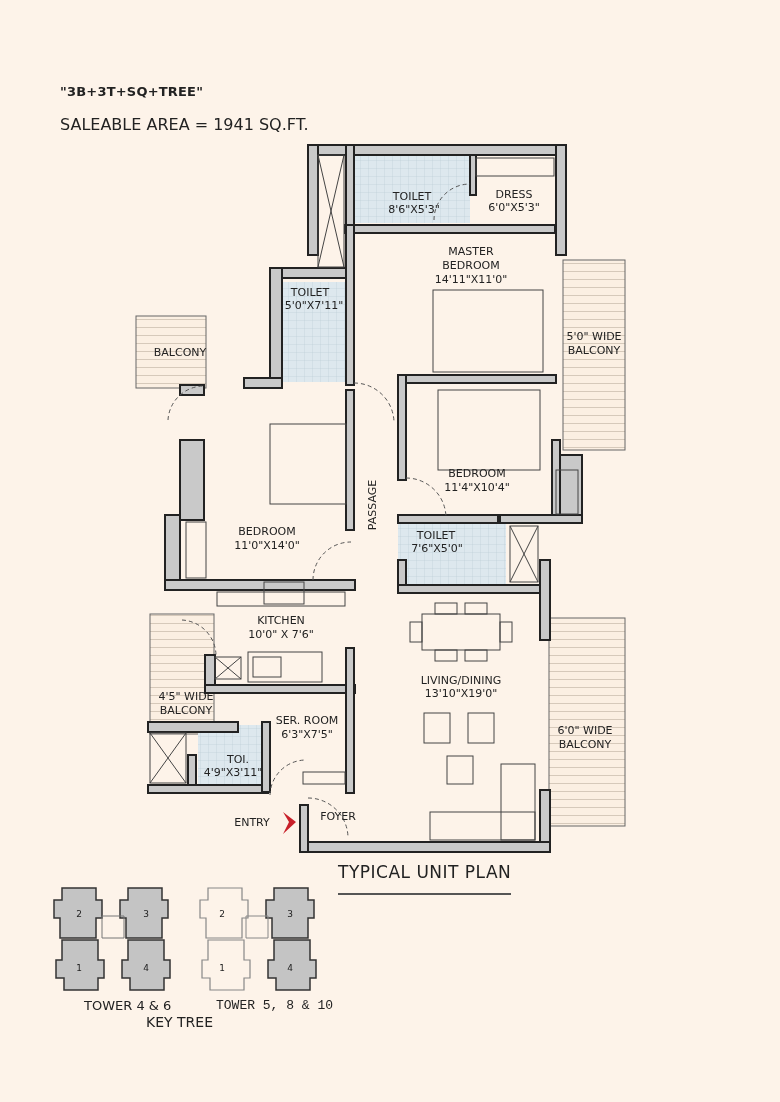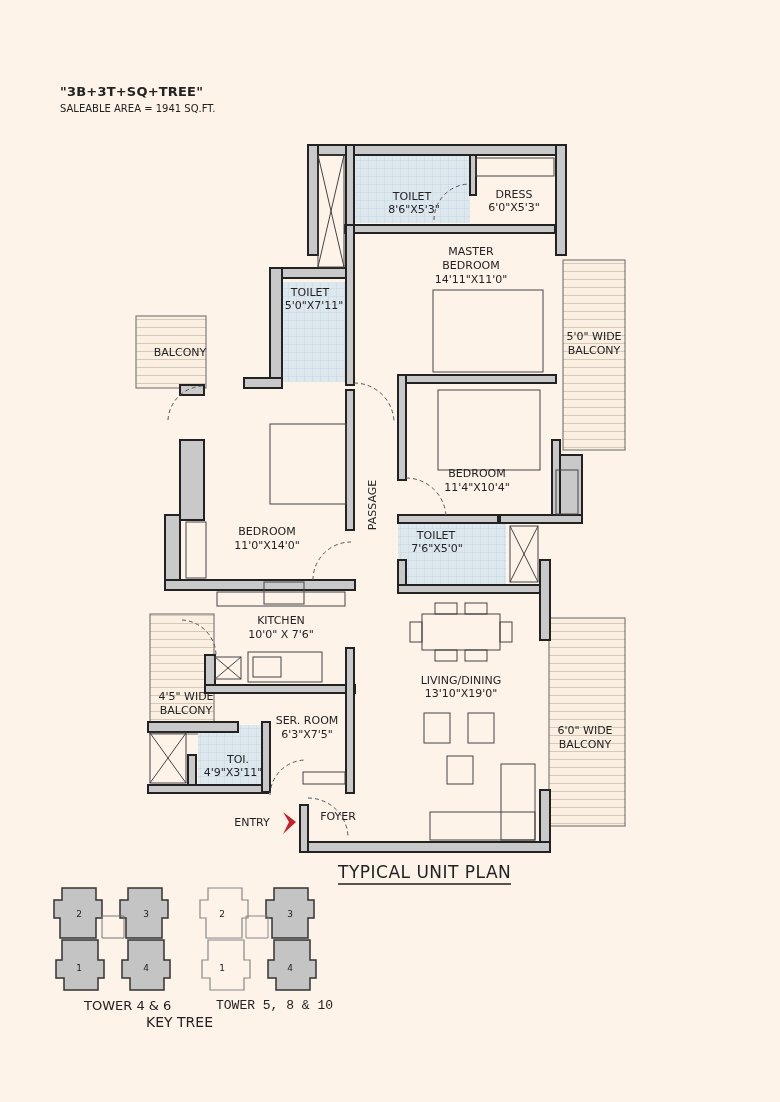--- a/index.html
+++ b/index.html
@@ -1,28 +1,28 @@
 <!DOCTYPE html>
 <html><head>
   <meta charset="utf-8">
   <style>
     html,body{margin:0;padding:0;}
     body{width:780px;height:1102px;background:#fdf3e9;position:relative;overflow:hidden;font-family:"DejaVu Sans","Liberation Sans",sans-serif;color:#222;}
     .hdr{position:absolute;left:60px;top:84px;}
     .hdr .t1{font-weight:bold;font-size:13px;letter-spacing:.2px;}
-    .hdr .t2{font-size:10px;margin-top:4px;}
+    .hdr .t2{font-size:16px;margin-top:16px;}
     svg{position:absolute;left:0;top:0;}
     .lbl{font-family:"DejaVu Sans","Liberation Sans",sans-serif;font-size:11px;fill:#222;text-anchor:middle;}
     .sm{font-size:9px;}
     .wall{fill:#c9c9c9;stroke:#222;stroke-width:2;}
     .thin{fill:none;stroke:#444;stroke-width:1;}
     .door{fill:none;stroke:#555;stroke-width:1;stroke-dasharray:4 3;}
     .tile{fill:url(#tiles);}
     .bal{fill:url(#slats);stroke:#666;stroke-width:1;}
-    .title{position:absolute;left:338px;top:862px;font-size:17px;letter-spacing:.5px;border-bottom:2px solid #555;padding-bottom:1px;text-align:center;}
+    .title{position:absolute;left:338px;top:862px;font-size:17px;letter-spacing:.5px;border-bottom:2px solid #555;padding-bottom:11px;text-align:center;}
     .keylabel{position:absolute;font-size:13px;}
     .keyplan{position:absolute;left:146px;top:1014px;font-size:14px;}
   </style>
 </head>
 <body>
 
 <div class="hdr">
   <div class="t1">"3B+3T+SQ+TREE"</div>
   <div class="t2">SALEABLE AREA = 1941 SQ.FT.</div>
 </div>

